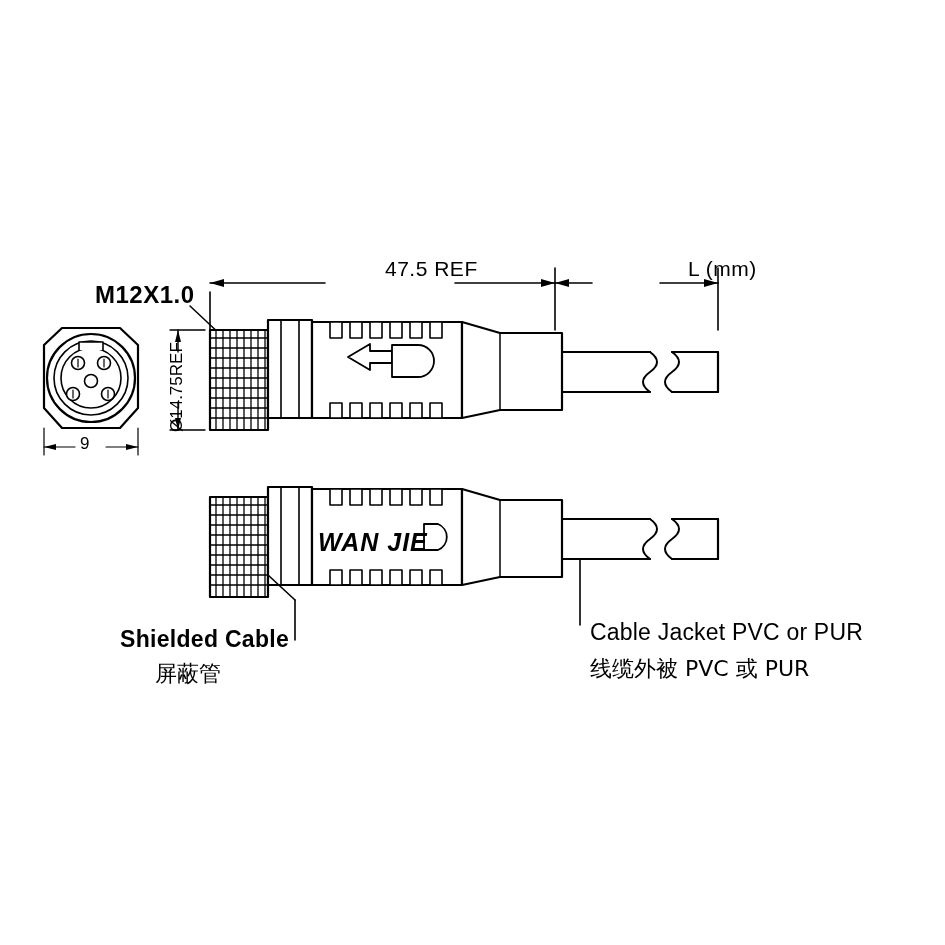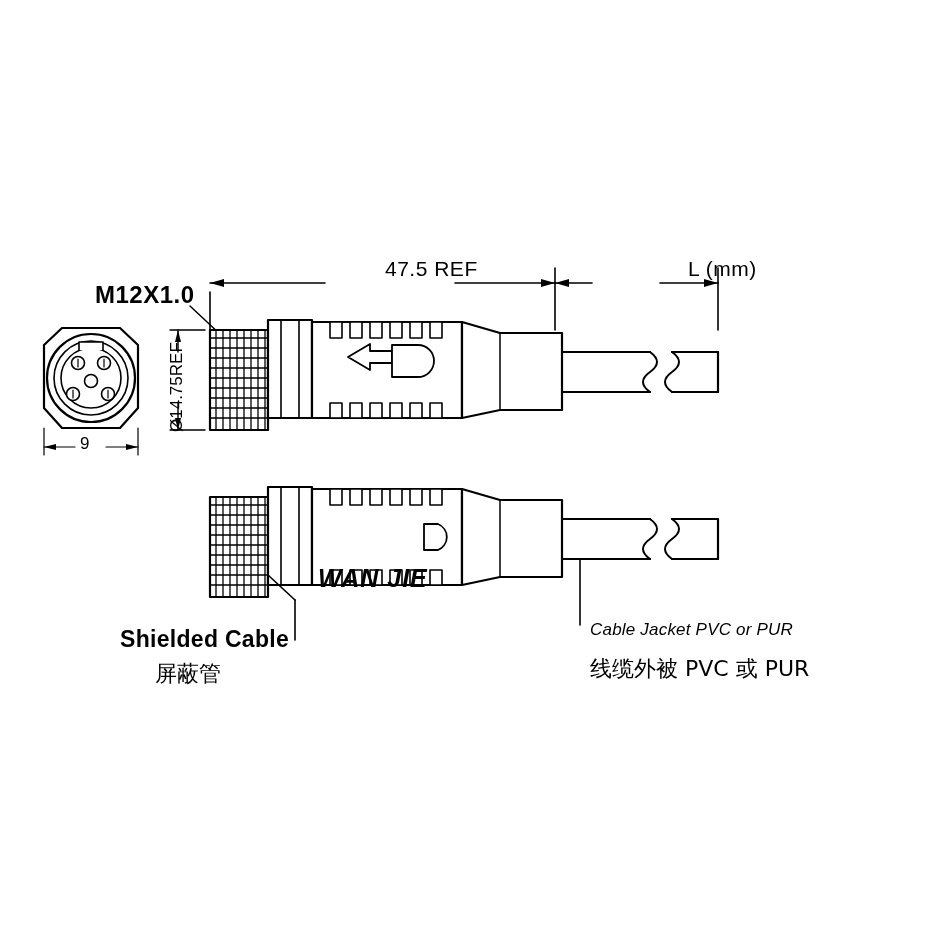--- a/index.html
+++ b/index.html
@@ -28,32 +28,31 @@
     position: absolute;
     white-space: nowrap;
     color: #000;
     line-height: 1;
   }
   .lbl-dim      { font-size: 21px; letter-spacing: .5px; margin-left: 48px; }
   .lbl-thread   { font-size: 24px; letter-spacing: .5px; font-weight: bold; }
   .lbl-small    { font-size: 17px; }
   .lbl-bold     { font-size: 23px; font-weight: bold; letter-spacing: .3px; }
   .lbl-cn       { font-size: 22px; font-family: "DejaVu Sans", sans-serif; text-align: center; }
-  .lbl-note     { font-size: 17px; letter-spacing: .2px; font-style: italic; }
+  .lbl-note     { font-size: 23px; letter-spacing: .2px; }
   .rot90 {
     transform: rotate(-90deg);
     transform-origin: left top;
   }
   .brand {
     position: absolute;
     font-size: 25px;
     font-weight: bold;
     font-style: italic;
     letter-spacing: 1px;
-    margin-top: 36px;
   }
 </style>
 </head>
 <body>
 
 <div id="stage">
 
   <svg id="drawing" width="945" height="945" viewBox="0 0 945 945">
     <g fill="none" stroke="#000" stroke-width="2" stroke-linecap="round" stroke-linejoin="round">
 

